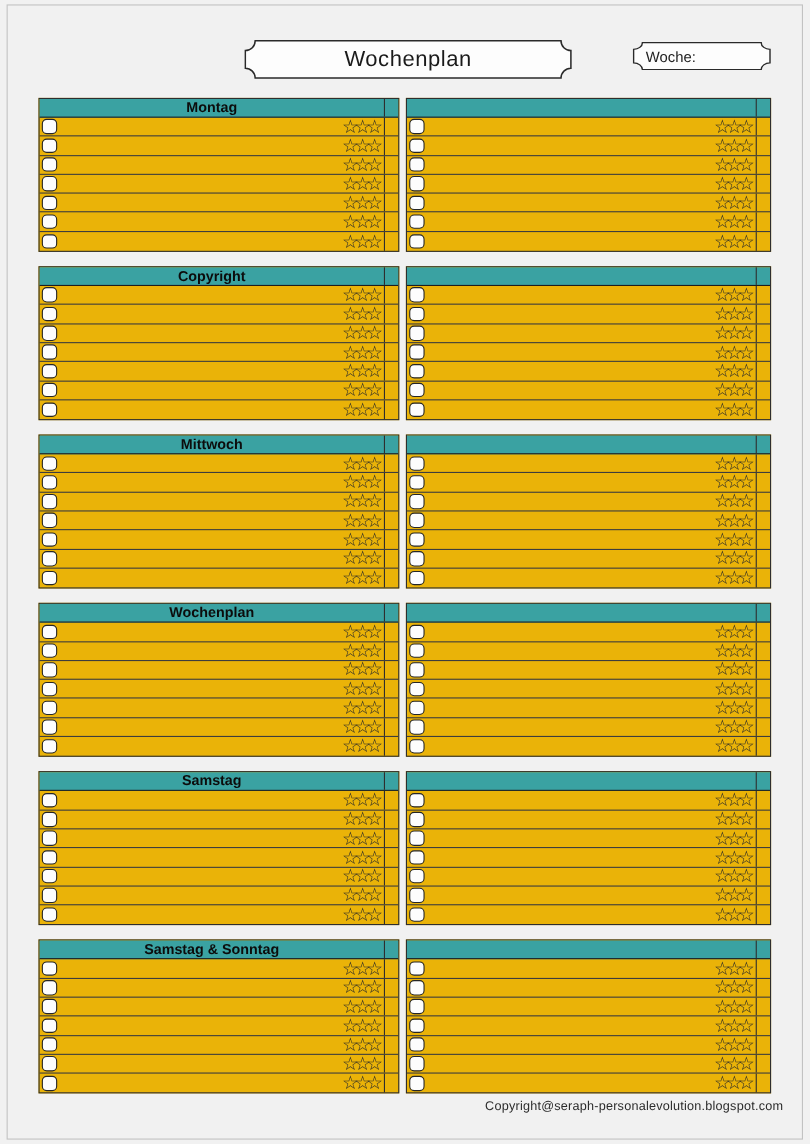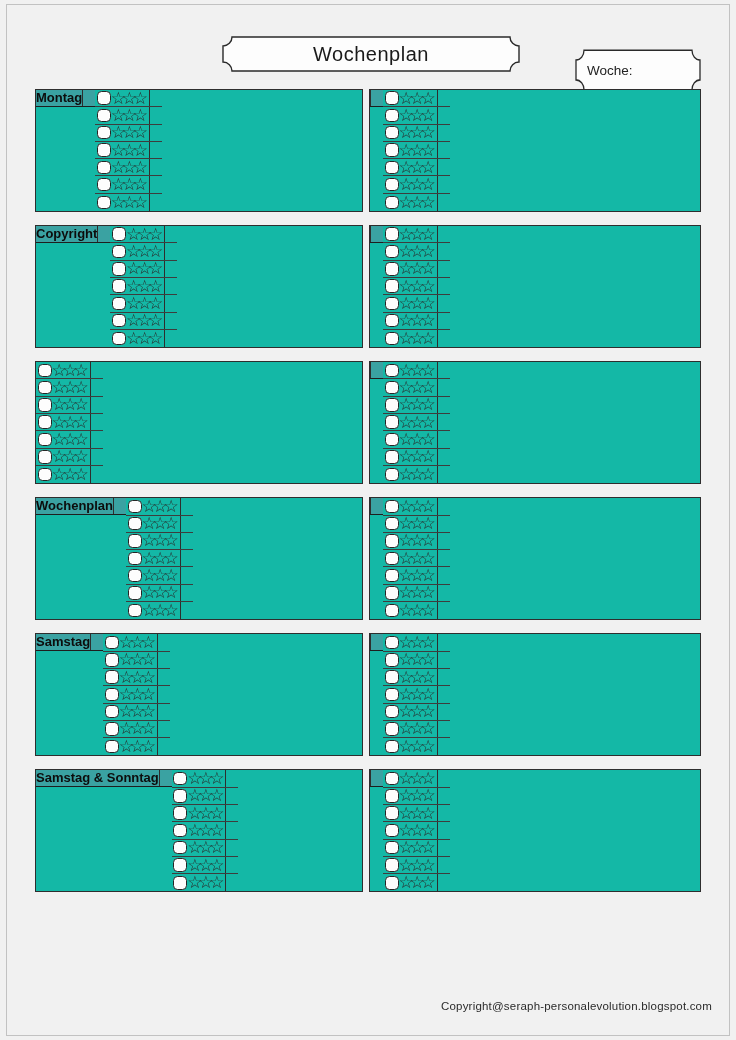--- a/index.html
+++ b/index.html
@@ -14,29 +14,29 @@
   .frame {
     position:absolute; left:6px; top:4px; right:6px; bottom:4px;
     border:1px solid #c2c2c2; pointer-events:none;
   }
   
   .plaque { position:absolute; }
   .plaque svg { position:absolute; inset:0; width:100%; height:100%; }
   .plaque .plaque-text { position:absolute; inset:0; display:flex; align-items:center; }
   .title-plaque { left:222px; top:36px; width:298px; height:36px; }
   .title-plaque .plaque-text { justify-content:center; font-size:20px; color:#1a1a1a; letter-spacing:.5px; }
-  .week-box { left:575px; top:49px; width:126px; height:42px;text-decoration:underline; }
+  .week-box { left:575px; top:38px; width:126px; height:26px;text-decoration:underline; }
   .week-box .plaque-text { justify-content:flex-start; padding-left:12px; font-size:13.5px; color:#222; }
   
   .sections { position:absolute; left:35px; top:89px; width:666px; }
   .day-section { display:flex; gap:6px; margin-bottom:13px; }
   .day-table {
     border:1.5px solid var(--tborder);
-    background:#14b8a6;
-    display:flex; flex-direction:row;
+    background:#eab308;
+    display:flex; flex-direction:column;
   }
   .day-table.left  { width:328px; }
   .day-table.right { width:332px; }
   .day-header {
     height:17px; flex:none;
     background:var(--accent);
     border-bottom:1.6px solid #1e1e1e;
     display:flex;
   }
   .day-header-main {
@@ -403,20 +403,24 @@
               <span class="star">☆</span>
             </span>
             <span class="row-tail"></span>
           </div>
         </div>
     </div>
   </section>
 
   <section class="day-section">
     <div class="day-table left">
+      <div class="day-header">
+        <div class="day-header-main">Mittwoch</div>
+        <div class="day-header-tail"></div>
+      </div>
       <div class="rows">
           <div class="trow">
             <span class="cb"></span>
             <span class="writing-line"></span>
             <span class="stars">
               <span class="star">☆</span>
               <span class="star">☆</span>
               <span class="star">☆</span>
             </span>
             <span class="row-tail"></span>

